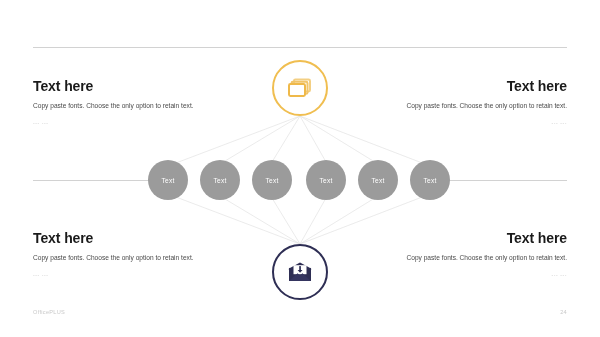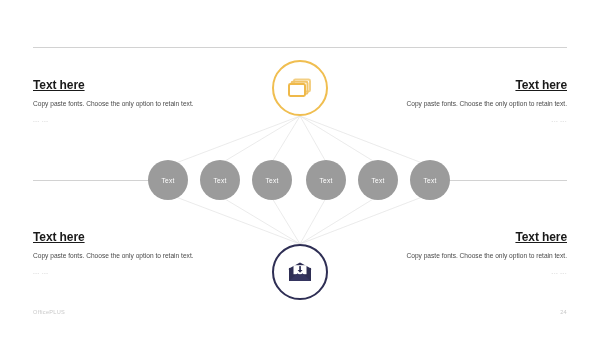--- a/index.html
+++ b/index.html
@@ -17,25 +17,24 @@
   #rule-mid-left{left:33px;top:180px;width:118px;}
   #rule-mid-right{left:449px;top:180px;width:118px;}
 
   
   #connector-layer{position:absolute;left:0;top:0;width:600px;height:337px;}
 
   
   .txt-block{position:absolute;width:175px;}
   .txt-block h2{
     margin:0 0 7px 0;
-    font-size:12px;
+    font-size:14px;
     font-weight:bold;
     color:#1a1a1a;
     letter-spacing:-0.1px;
-    text-decoration:underline;
   }
   .txt-block p{
     margin:0;
     font-size:6.6px;
     line-height:1.62;
     color:#4a4a4a;
   }
   .txt-block .faint{
     margin-top:7px;
     font-size:5px;

